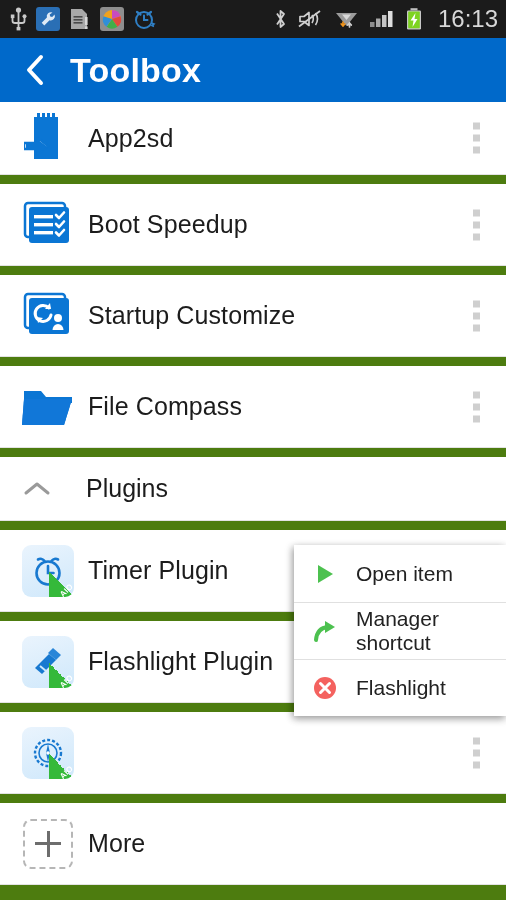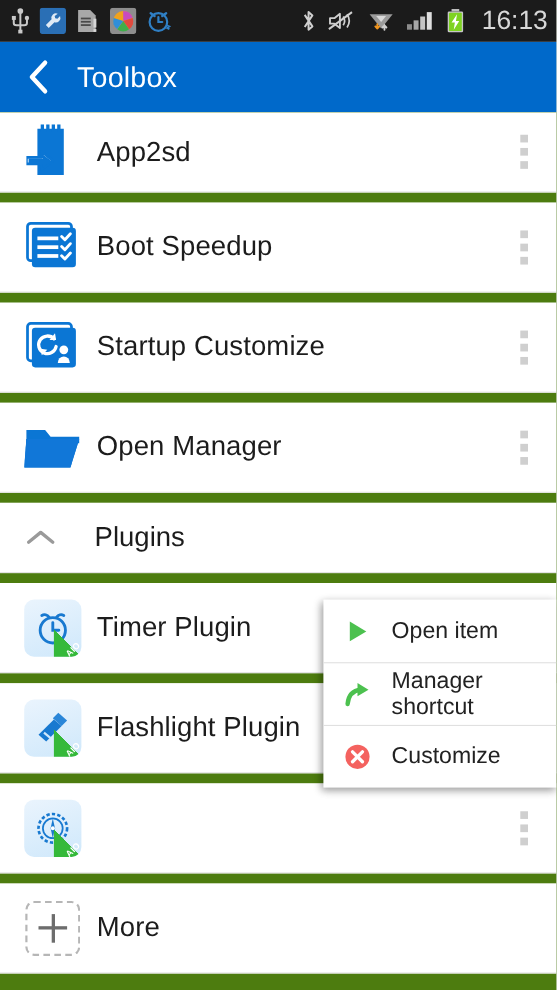--- a/index.html
+++ b/index.html
@@ -48,22 +48,22 @@
     padding-left: 22px;
     gap: 22px;
   }
   .back-btn {
     width: 26px; height: 34px;
     display: flex; align-items: center; justify-content: center;
     cursor: pointer;
   }
   .appbar-title {
     color: #ffffff;
-    font-size: 26px;
-    font-weight: normal;
+    font-size: 34px;
+    font-weight: bold;
     letter-spacing: 0.2px;
   }
 
   
   .list {
     position: relative;
     background: #4d7c0f;
     height: 895px;
     overflow: hidden;
   }
@@ -351,21 +351,21 @@
     </div>
 
     <div class="card row">
       <div class="item-icon">
         <svg width="52" height="44" viewBox="0 0 52 44">
           <path d="M2 6 h17 l5 6 h26 v6 H2 z" fill="#0b76d4"></path>
           <path d="M2 14 h48 L42 40 H0 z" fill="#0b76d4"></path>
           <path d="M2 14 h48 L42 40 H0 z" fill="#1177d8"></path>
         </svg>
       </div>
-      <div class="item-label">Open Manager</div>
+      <div class="item-label">File Compass</div>
       <div class="overflow">
           <i></i>
           <i></i>
           <i></i>
         </div>
     </div>
 
     <div class="card header-row">
       <div class="chevron-up">
         <svg width="30" height="20" viewBox="0 0 30 20">
@@ -469,18 +469,18 @@
         <div class="popup-label">Manager shortcut</div>
       </div>
 
       <div class="popup-item">
         <div class="popup-icon">
           <svg width="26" height="26" viewBox="0 0 26 26">
             <circle cx="13" cy="13" r="11" fill="#f4625f"></circle>
             <path d="M8.5 8.5 L17.5 17.5 M17.5 8.5 L8.5 17.5" stroke="#ffffff" stroke-width="3" stroke-linecap="round"></path>
           </svg>
         </div>
-        <div class="popup-label">Customize</div>
+        <div class="popup-label">Flashlight</div>
       </div>
     </div>
 
   </div>
 </div>
 
 </body></html>

